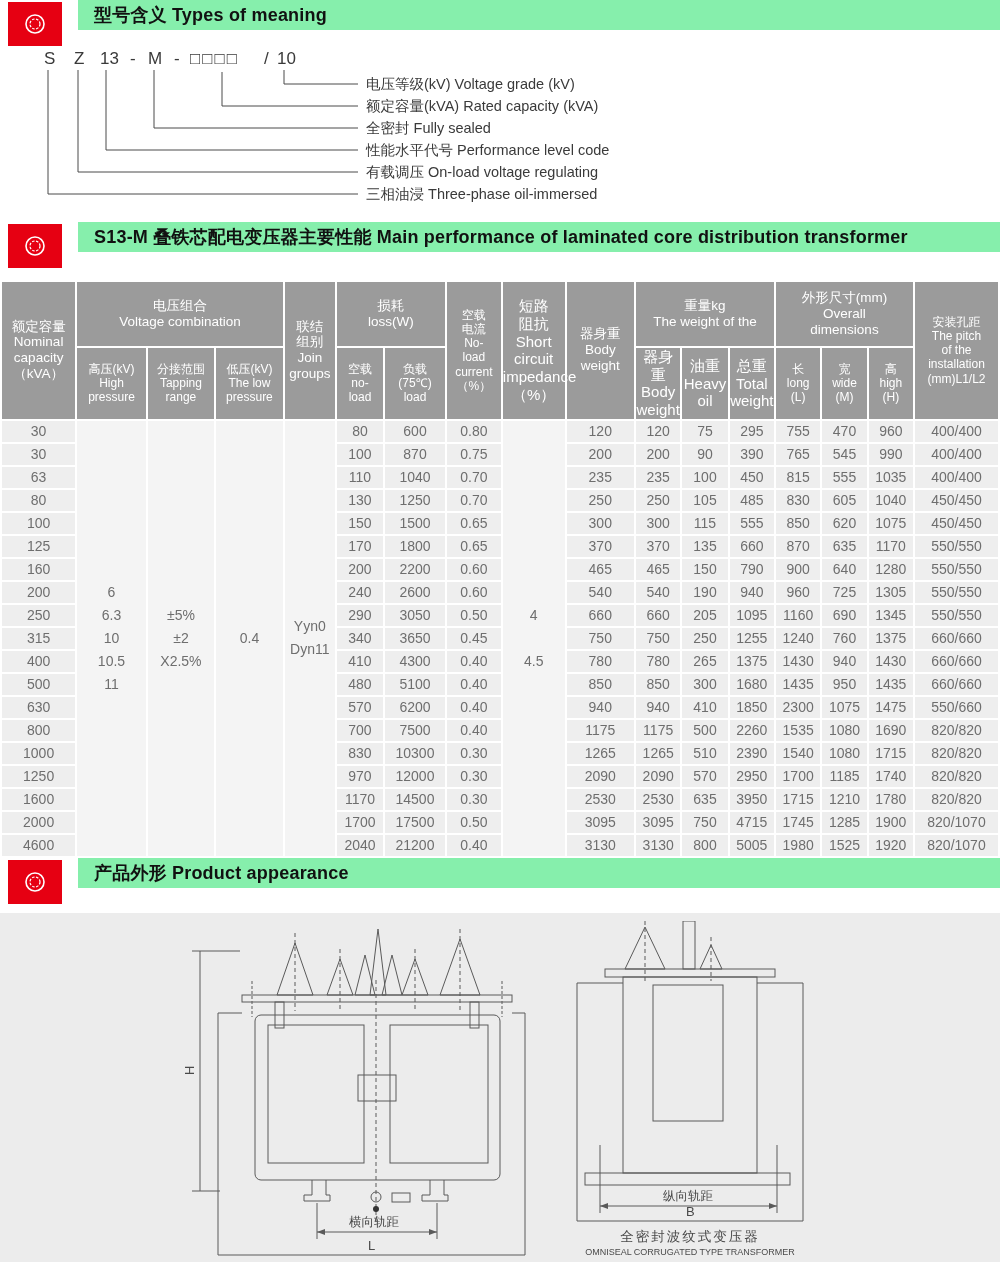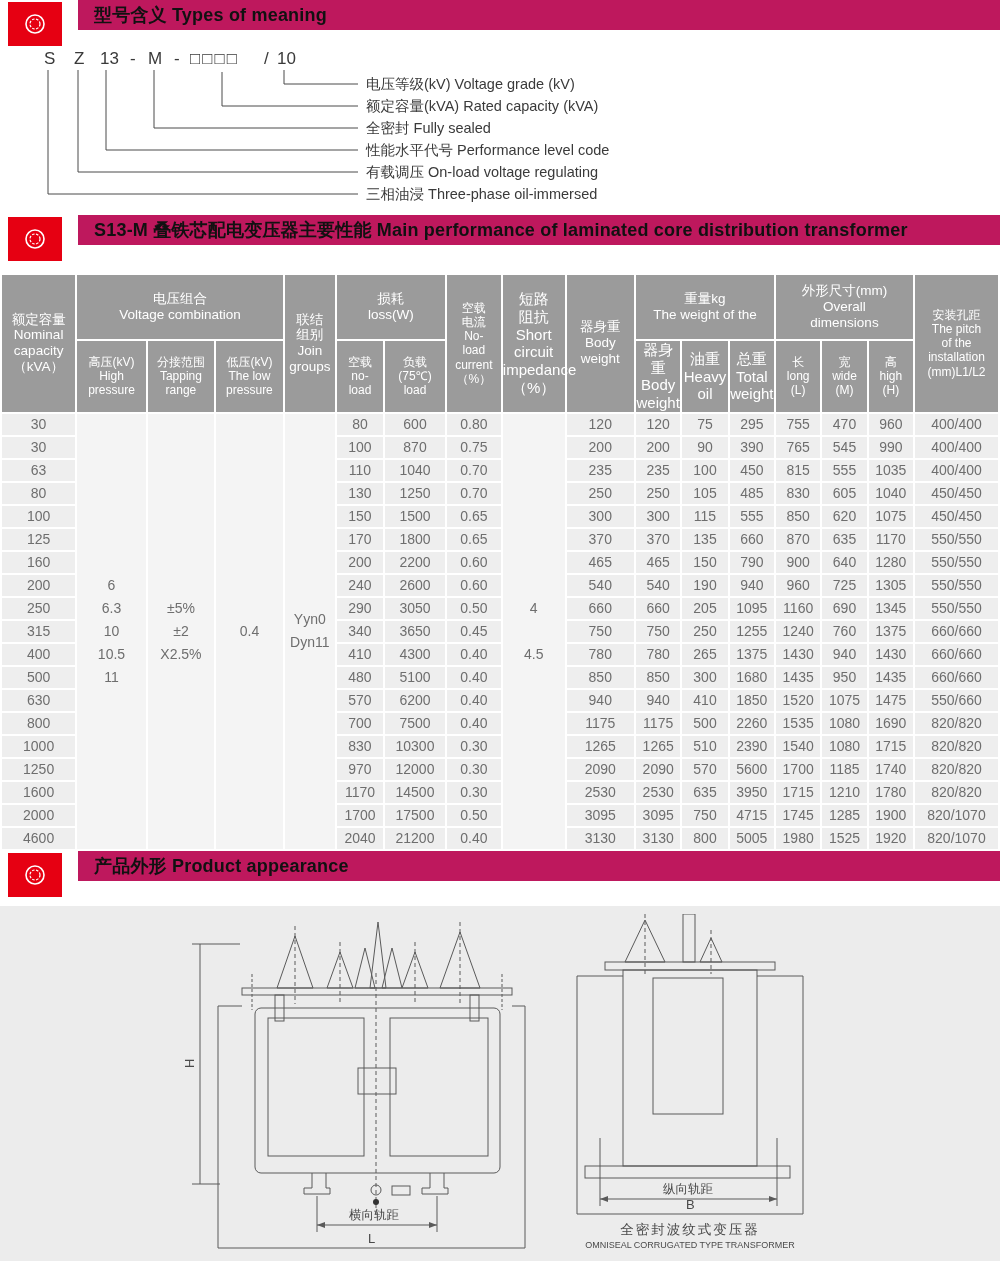--- a/index.html
+++ b/index.html
@@ -2,21 +2,21 @@
 <html><head>
 <meta charset="utf-8">
 <style>
   * { margin:0; padding:0; box-sizing:border-box; }
   body { width:1000px; height:1262px; background:#ffffff; font-family:"Liberation Sans", sans-serif; overflow:hidden; }
   .page { width:1000px; position:relative; }
 
   
   .sec-head { position:relative; height:48px; }
   .sec-icon { position:absolute; left:8px; top:2px; width:54px; height:44px; background:#e60012; display:flex; align-items:center; justify-content:center; }
-  .sec-bar { margin-left:78px; height:30px; background:#be185d; display:flex; align-items:center; padding-left:16px; }
+  .sec-bar { margin-left:78px; height:30px; background:#86efac; display:flex; align-items:center; padding-left:16px; }
   .sec-title { font-weight:bold; font-size:18px; color:#111; letter-spacing:0.2px; }
 
   
   .diagram-wrap { position:relative; height:162px; }
   .diagram-wrap svg text { fill:#3a3a3a; }
 
   
   table.spec { width:100%; border-collapse:separate; border-spacing:2px; table-layout:fixed; margin-top:10px; }
   table.spec thead th { background:#9b9b9b; color:#ffffff; font-weight:400; white-space:pre-line; vertical-align:middle; text-align:center; padding:0; line-height:1.18; }
   table.spec thead tr.r1 { height:64px; }
@@ -75,21 +75,21 @@
         <text x="366" y="41">电压等级(kV) Voltage grade (kV)</text>
         <text x="366" y="63">额定容量(kVA) Rated capacity (kVA)</text>
         <text x="366" y="85">全密封 Fully sealed</text>
         <text x="366" y="107">性能水平代号 Performance level code</text>
         <text x="366" y="129">有载调压 On-load voltage regulating</text>
         <text x="366" y="151">三相油浸 Three-phase oil-immersed</text>
       </g>
     </svg>
   </div>
 
-  <div class="sec-head" style="margin-top:5px;">
+  <div class="sec-head" style="margin-top:12px;">
     <div class="sec-icon">
       <svg width="26" height="26" viewBox="0 0 26 26">
         <circle cx="13" cy="13" r="9" fill="none" stroke="#ffffff" stroke-width="1.6"></circle>
         <circle cx="13" cy="13" r="5" fill="none" stroke="#ffffff" stroke-width="1.2" stroke-dasharray="2.5 1.5"></circle>
       </svg>
     </div>
     <div class="sec-bar">
       <span class="sec-title">S13-M 叠铁芯配电变压器主要性能 Main performance of laminated core distribution transformer</span>
     </div>
   </div>
@@ -375,21 +375,21 @@
         </tr>
         <tr>
           <td>630</td>
           <td>570</td>
           <td>6200</td>
           <td>0.40</td>
           <td>940</td>
           <td>940</td>
           <td>410</td>
           <td>1850</td>
-          <td>1520</td>
+          <td>2300</td>
           <td>1075</td>
           <td>1475</td>
           <td>550/660</td>
         </tr>
         <tr>
           <td>800</td>
           <td>700</td>
           <td>7500</td>
           <td>0.40</td>
           <td>1175</td>
@@ -416,21 +416,21 @@
           <td>820/820</td>
         </tr>
         <tr>
           <td>1250</td>
           <td>970</td>
           <td>12000</td>
           <td>0.30</td>
           <td>2090</td>
           <td>2090</td>
           <td>570</td>
-          <td>5600</td>
+          <td>2950</td>
           <td>1700</td>
           <td>1185</td>
           <td>1740</td>
           <td>820/820</td>
         </tr>
         <tr>
           <td>1600</td>
           <td>1170</td>
           <td>14500</td>
           <td>0.30</td>

